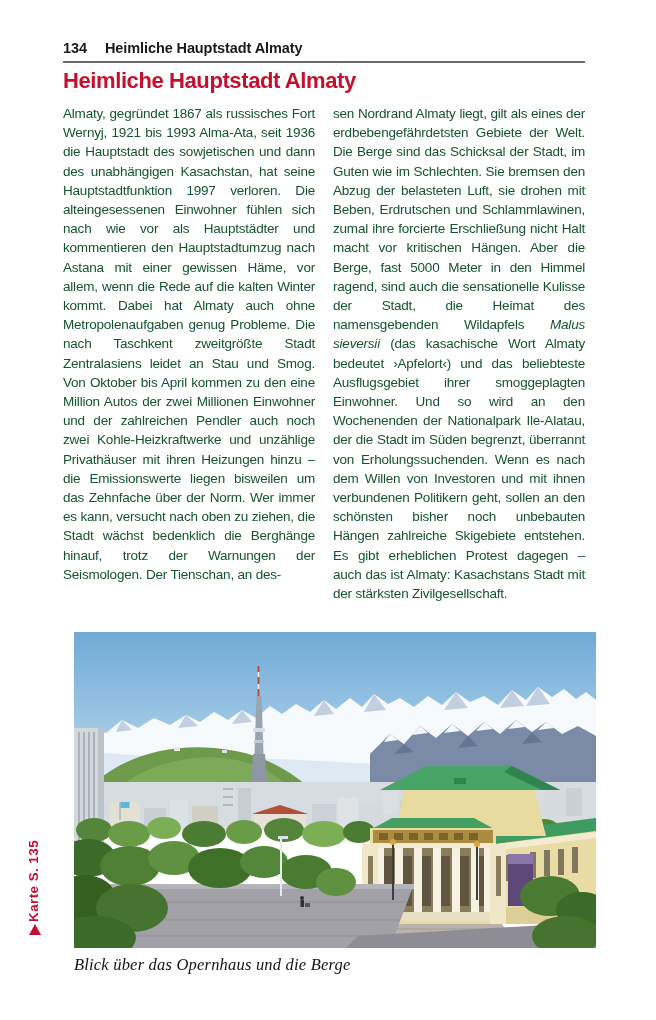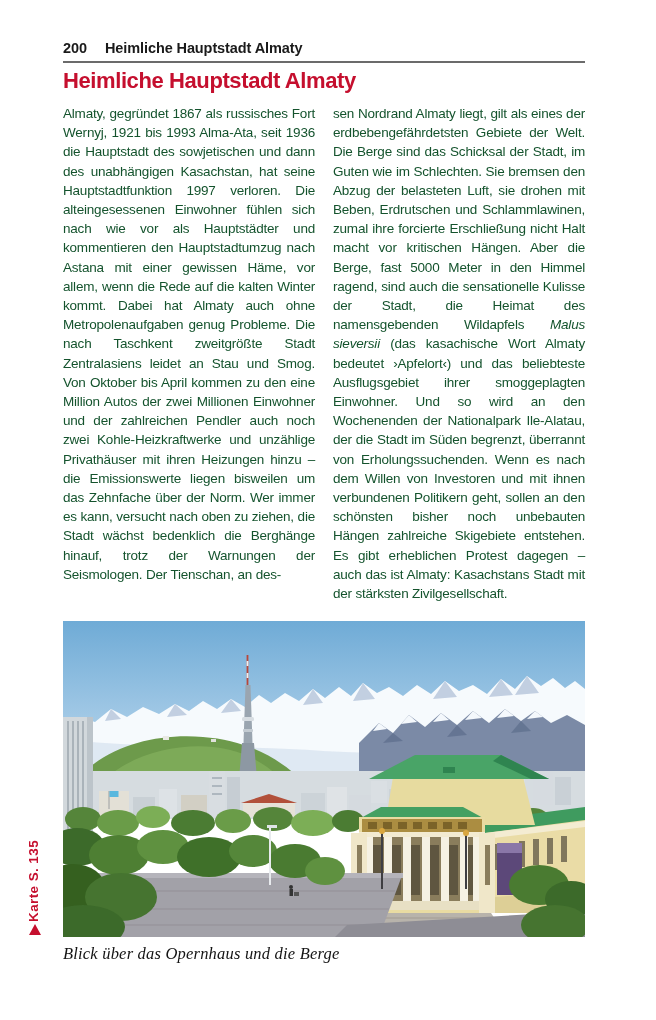--- a/index.html
+++ b/index.html
@@ -27,21 +27,21 @@
   .columns{
     position:absolute;left:63px;top:104px;width:522px;display:flex;gap:18px;
   }
   .col{
     width:252px;margin:0;text-align:justify;
     font-size:13.5px;line-height:19.2px;letter-spacing:-0.2px;color:#14532d;
   }
   .col em{font-style:italic;}
 
   
-  figure{position:absolute;left:63px;top:621px;width:494px;margin:0;}
+  figure{position:absolute;left:63px;top:621px;width:494px;margin:11px;}
   .photo{display:block;width:522px;height:316px;}
   figcaption{
     margin-top:7px;font-family:"Liberation Serif", serif;font-style:italic;
     font-size:16.5px;color:#141414;letter-spacing:0.2px;
   }
 
   
   .side-marker-label{
     position:absolute;left:26px;top:848px;height:74px;
     writing-mode:vertical-rl;transform:rotate(180deg);
@@ -56,21 +56,21 @@
 </style>
 </head>
 <body>
 
 <div class="page">
 
   <div class="side-marker-label">Karte S. 135</div>
   <div class="side-marker-triangle"></div>
 
   <div class="pageheader">
-    <span class="pagenum">200</span><span>Heimliche Hauptstadt Almaty</span>
+    <span class="pagenum">134</span><span>Heimliche Hauptstadt Almaty</span>
   </div>
 
   <h1 class="chapter-title">Heimliche Hauptstadt Almaty</h1>
 
   <div class="columns">
     <p class="col" lang="de">Almaty, gegründet 1867 als russisches Fort Wernyj, 1921 bis 1993 Alma-Ata, seit 1936 die Hauptstadt des sowjetischen und dann des unabhängigen Kasachstan, hat seine Hauptstadtfunktion 1997 verloren. Die alteingesessenen Einwohner fühlen sich nach wie vor als Hauptstädter und kommentieren den Hauptstadtumzug nach Astana mit einer gewissen Häme, vor allem, wenn die Rede auf die kalten Winter kommt. Dabei hat Almaty auch ohne Metropolenaufgaben genug Probleme. Die nach Taschkent zweitgrößte Stadt Zentralasiens leidet an Stau und Smog. Von Oktober bis April kommen zu den eine Million Autos der zwei Millionen Einwohner und der zahlreichen Pendler auch noch zwei Kohle-Heizkraftwerke und unzählige Privathäuser mit ihren Heizungen hinzu – die Emissionswerte liegen bisweilen um das Zehnfache über der Norm. Wer immer es kann, versucht nach oben zu ziehen, die Stadt wächst bedenklich die Berghänge hinauf, trotz der Warnungen der Seismologen. Der Tienschan, an des-</p>
     <p class="col" lang="de"><span>sen Nordrand Almaty liegt, gilt als eines der erdbebengefährdetsten Gebiete der Welt. Die Berge sind das Schicksal der Stadt, im Guten wie im Schlechten. Sie bremsen den Abzug der belasteten Luft, sie drohen mit Beben, Erdrutschen und Schlammlawinen, zumal ihre forcierte Erschließung nicht Halt macht vor kritischen Hängen. Aber die Berge, fast 5000 Meter in den Himmel ragend, sind auch die sensationelle Kulisse der Stadt, die Heimat des namensgebenden Wildapfels </span><em>Malus sieversii</em><span> (das kasachische Wort Almaty bedeutet ›Apfelort‹) und das beliebteste Ausflugsgebiet ihrer smoggeplagten Einwohner. Und so wird an den Wochenenden der Nationalpark Ile-Alatau, der die Stadt im Süden begrenzt, überrannt von Erholungssuchenden. Wenn es nach dem Willen von Investoren und mit ihnen verbundenen Politikern geht, sollen an den schönsten bisher noch unbebauten Hängen zahlreiche Skigebiete entstehen. Es gibt erheblichen Protest dagegen – auch das ist Almaty: Kasachstans Stadt mit der stärksten Zivilgesellschaft.</span></p>
   </div>
 
   <figure>

